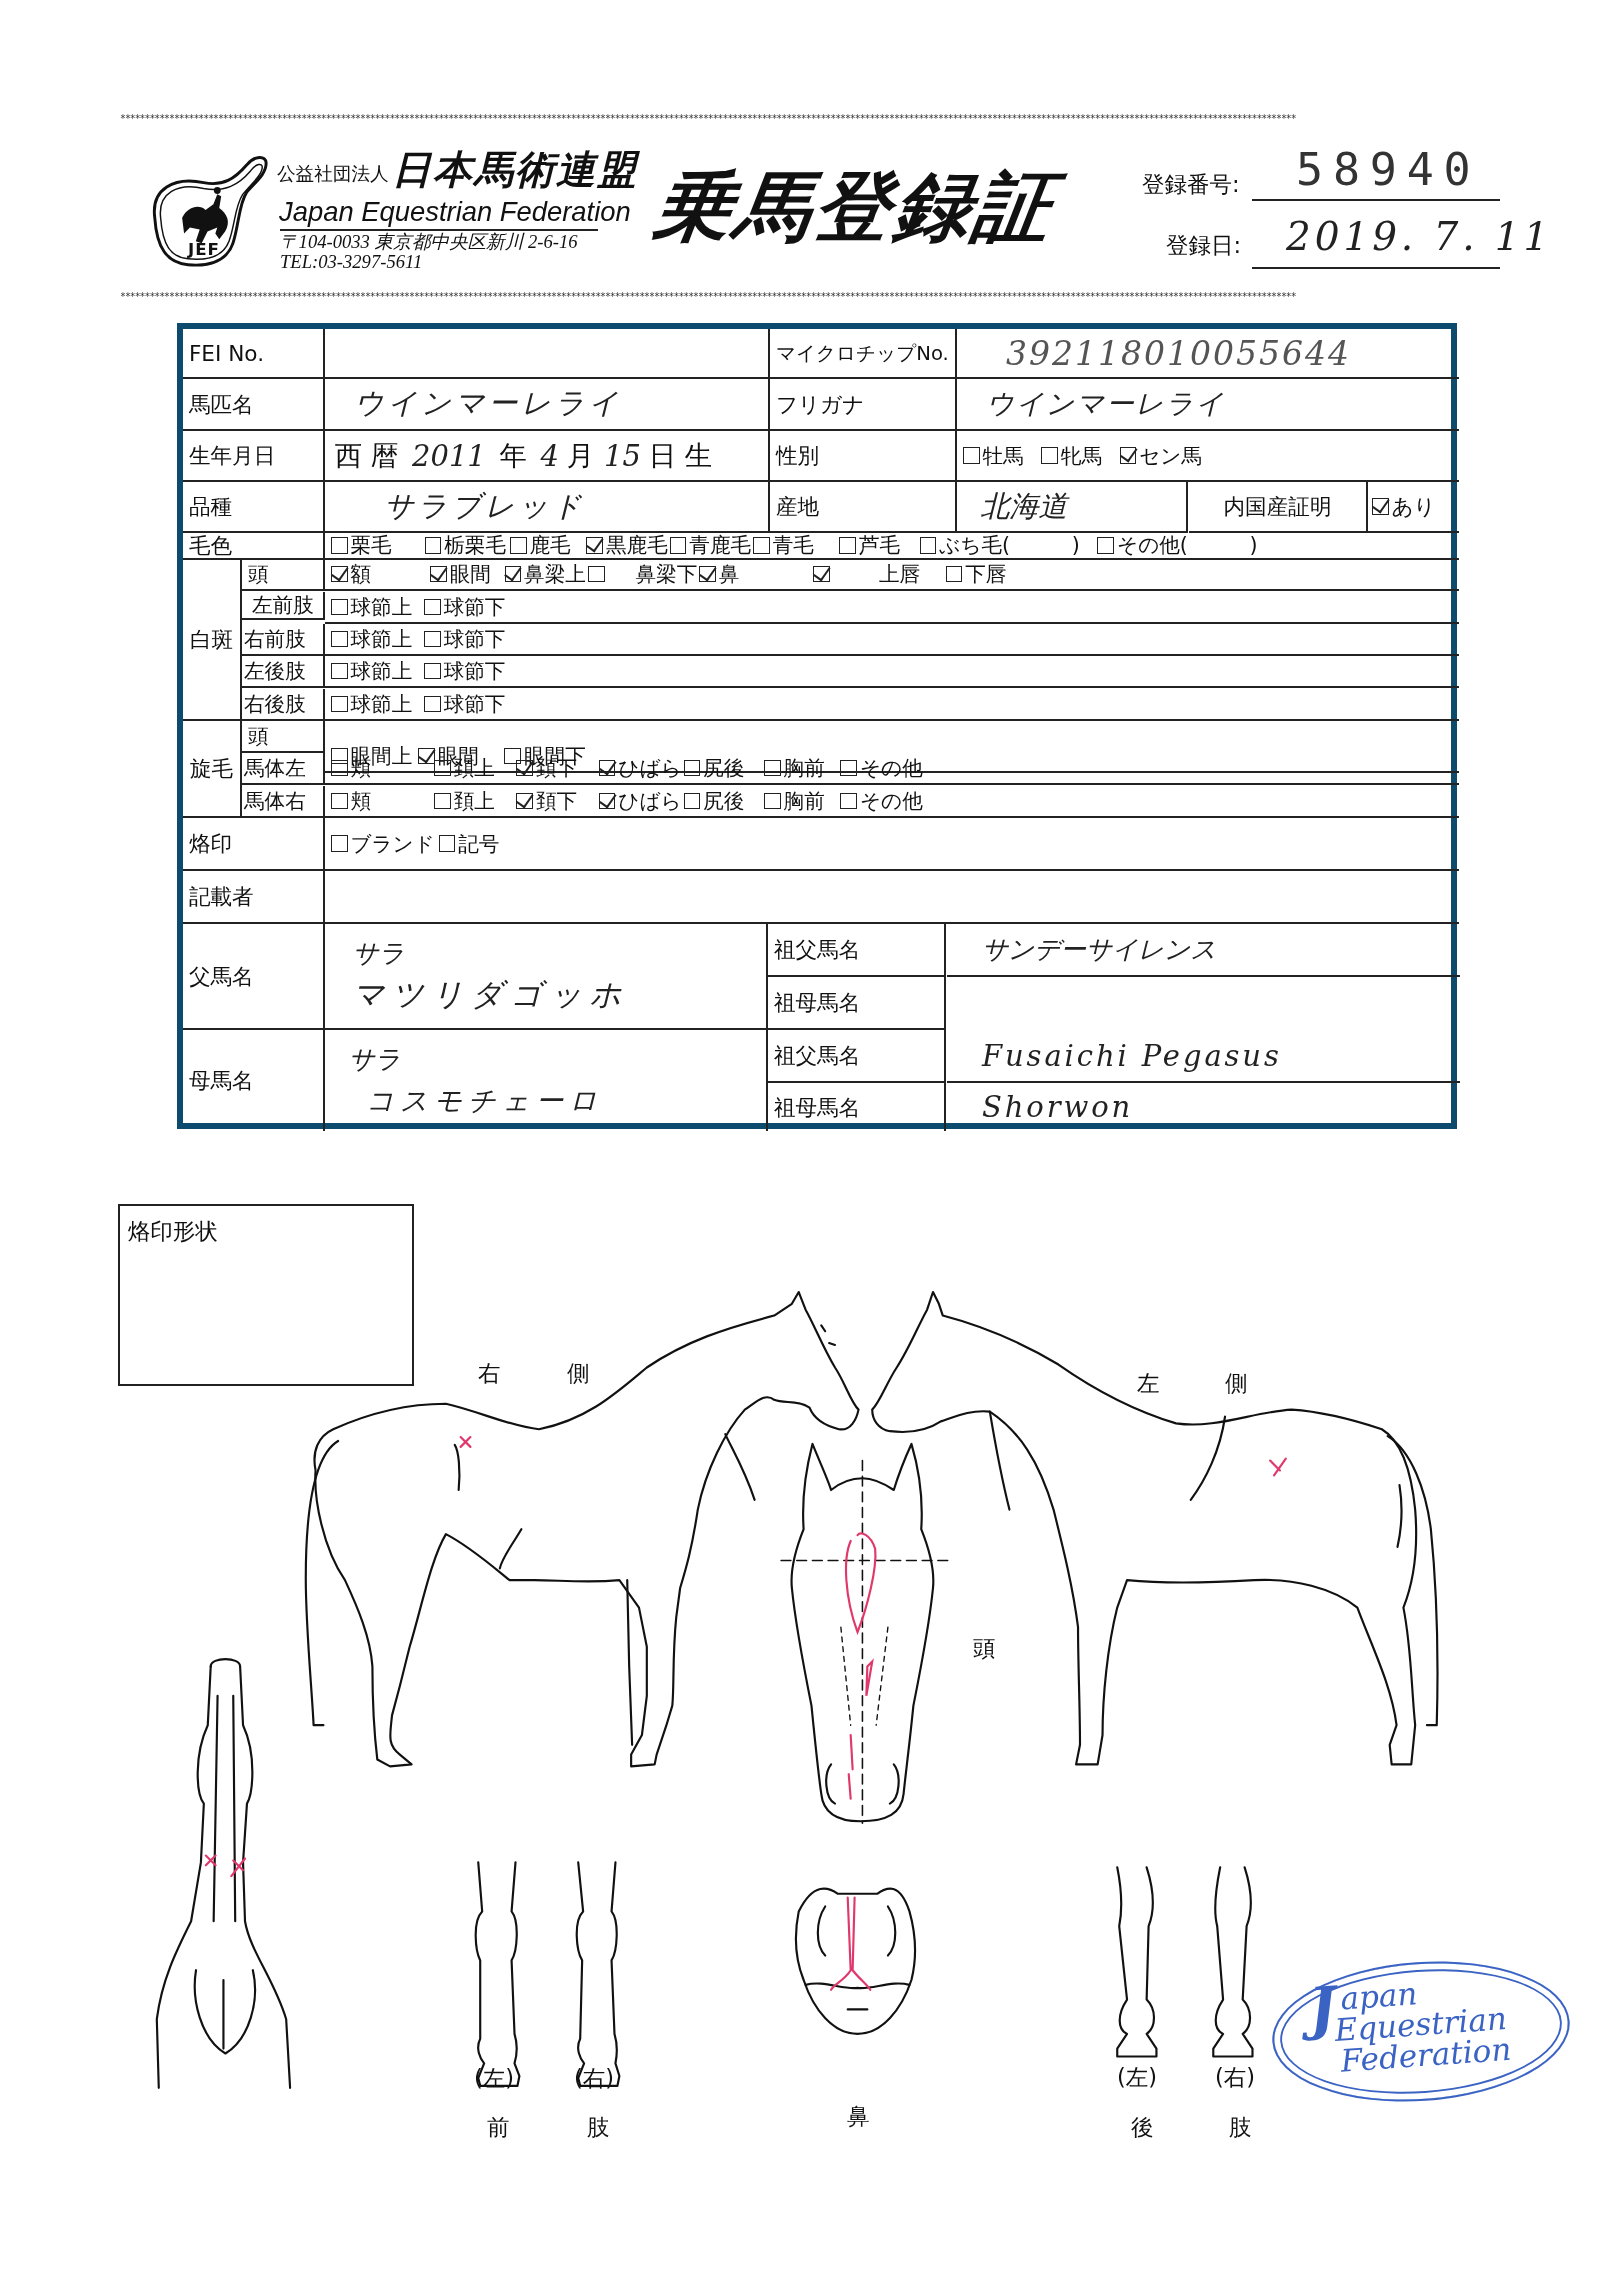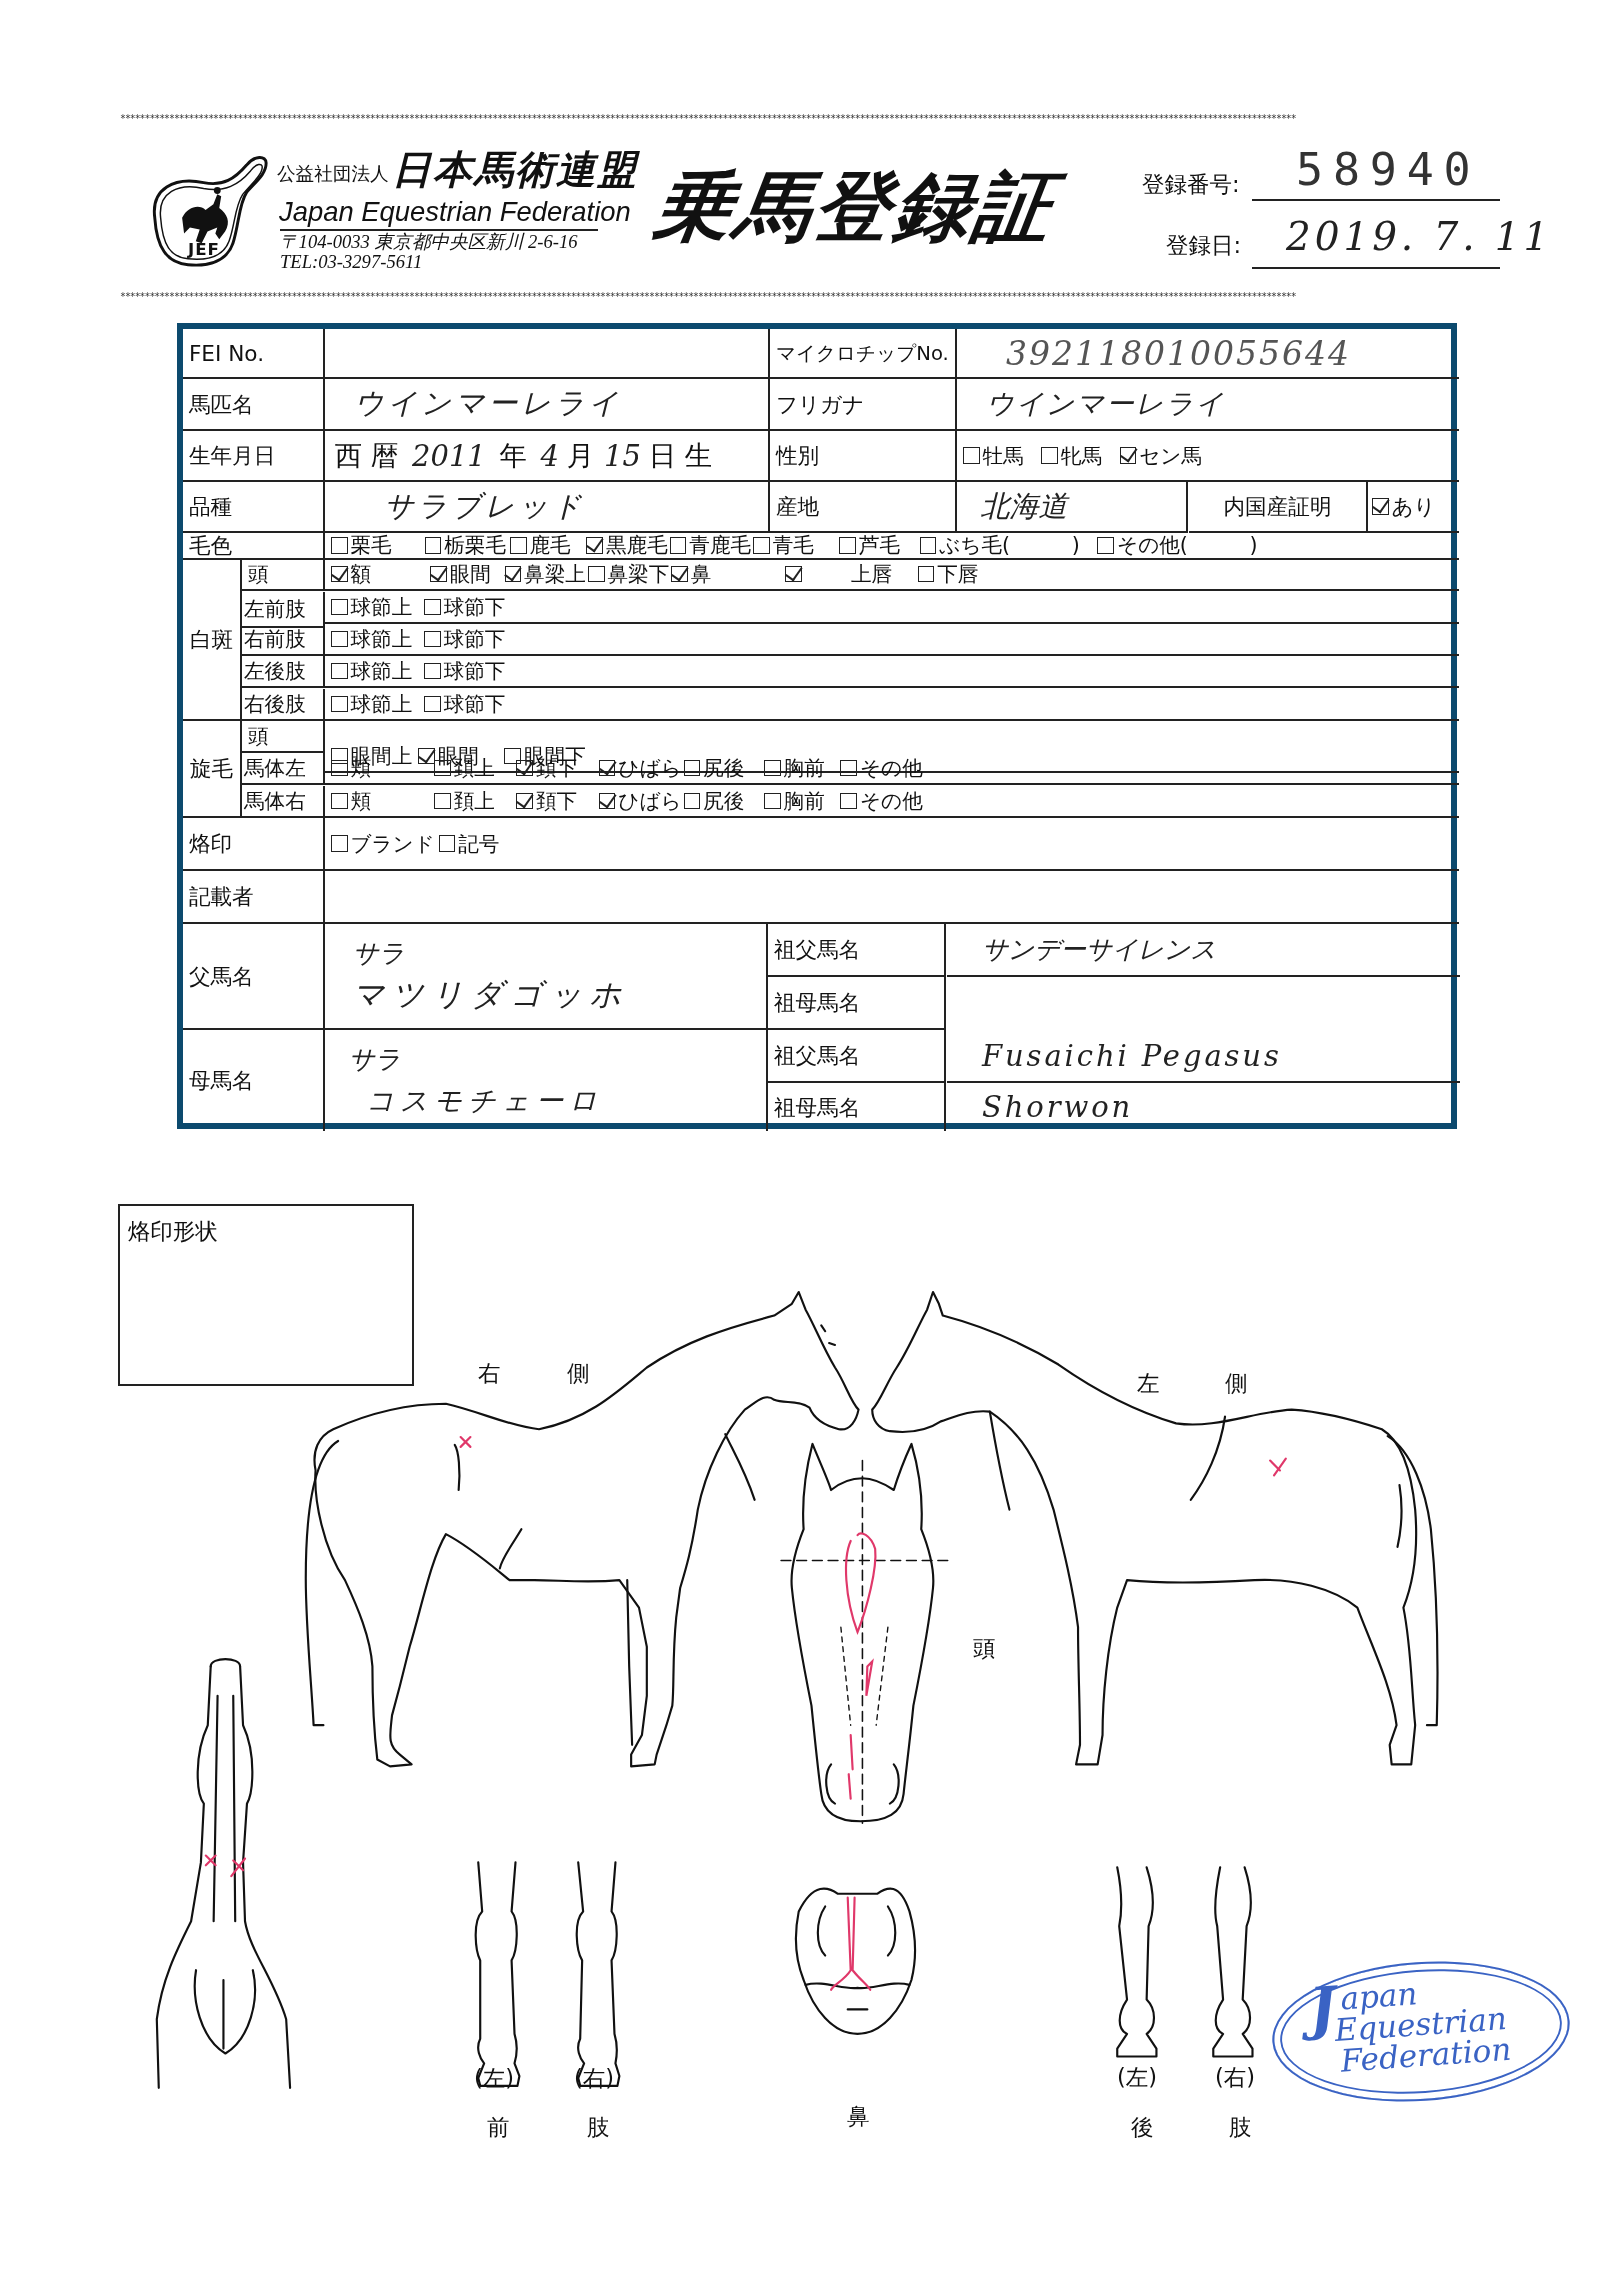--- a/index.html
+++ b/index.html
@@ -161,39 +161,39 @@
         <span>額</span>
       </span>
     <span class="opt" style="margin-right:13.7px;">
         <span class="cb on"></span>
         <span>眼間</span>
       </span>
     <span class="opt" style="margin-right:2px;">
         <span class="cb on"></span>
         <span>鼻梁上</span>
       </span>
-    <span class="opt" style="margin-right:2px;">
+    <span class="opt" style="margin-right:2px;gap:28px;">
         <span class="cb"></span>
         <span>鼻梁下</span>
       </span>
     <span class="opt" style="margin-right:74px;">
         <span class="cb on"></span>
         <span>鼻</span>
       </span>
     <span class="opt" style="margin-right:25.5px;gap:46px;">
         <span class="cb on"></span>
         <span>上唇</span>
       </span>
     <span class="opt">
         <span class="cb"></span>
         <span>下唇</span>
       </span>
   </div>
 
-  <div class="cell" style="left:59px;top:263px;width:83px;height:36px;font-size:20.6px;padding-left:2px;">左前肢</div>
+  <div class="cell" style="left:59px;top:263px;width:83px;height:28px;font-size:20.6px;padding-left:10px;">左前肢</div>
   <div class="cell nb-r" style="left:142px;top:263px;width:1134px;height:32px;">
     <span class="opt" style="margin-right:11.8px;">
         <span class="cb"></span>
         <span>球節上</span>
       </span>
     <span class="opt">
         <span class="cb"></span>
         <span>球節下</span>
       </span>
   </div>

